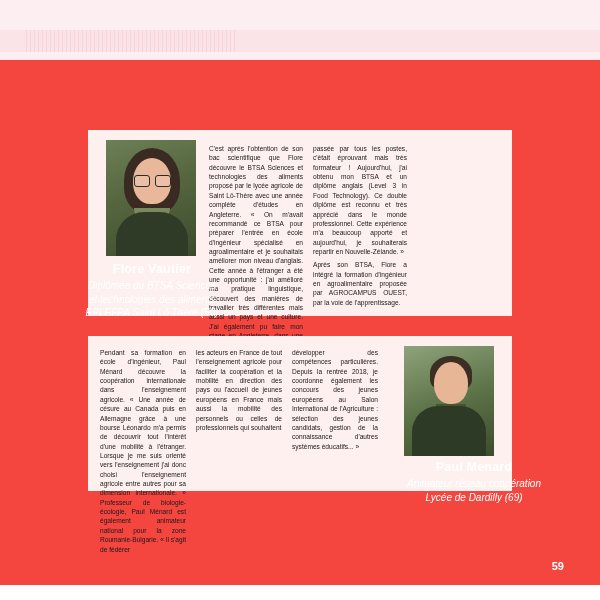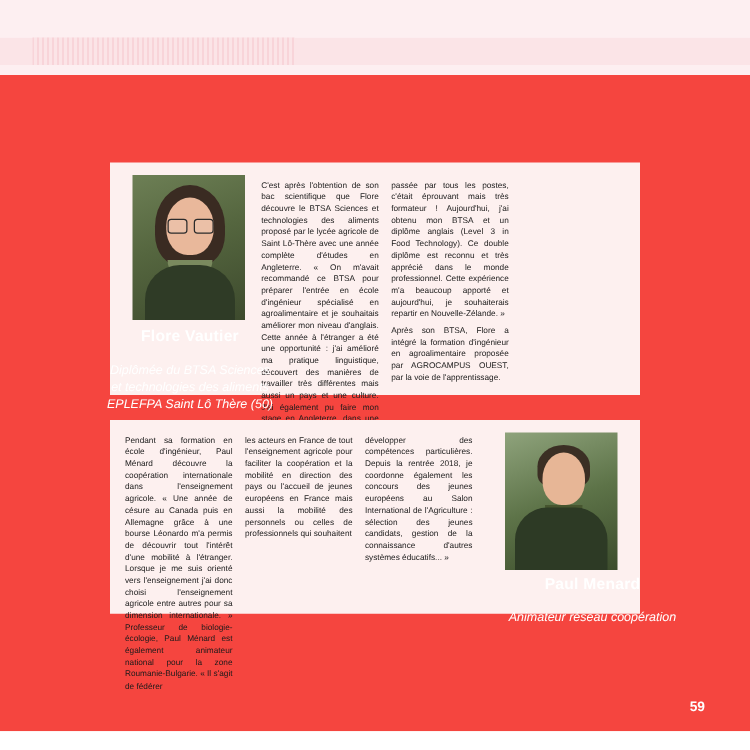--- a/index.html
+++ b/index.html
@@ -194,21 +194,21 @@
     position: absolute;
     text-align: center;
     color: #ffffff;
   }
   .caption-one { left: 68px; top: 262px; width: 168px; }
   .caption-two { left: 394px; top: 460px; width: 160px; }
   .caption .name {
     font-size: 12.5px;
     font-weight: bold;
     letter-spacing: 0.2px;
-    margin-bottom: 14px;
+    margin-bottom: 3px;
   }
   .caption .role {
     font-size: 10px;
     line-height: 1.35;
     font-style: italic;
   }
   
   .col {
     position: absolute;
     color: #1a1a1a;
@@ -290,18 +290,19 @@
     <p>les acteurs en France de tout l'enseignement agricole pour faciliter la coopération et la mobilité en direction des pays ou l'accueil de jeunes européens en France mais aussi la mobilité des personnels ou celles de professionnels qui souhaitent</p>
   </div>
   <div class="col t2-c3">
       <p>développer des compétences particulières. Depuis la rentrée 2018, je coordonne également les concours des jeunes européens au Salon International de l'Agriculture : sélection des jeunes candidats, gestion de la connaissance d'autres systèmes éducatifs... »</p>
     </div>
 
   <div class="caption caption-two">
     <div class="name">Paul Menard</div>
     <div class="role">
       <div>Animateur réseau coopération</div>
+      <div>Lycée de Dardilly (69)</div>
     </div>
   </div>
 
   <div class="page-number">59</div>
 
 </div>
 
 </body></html>

